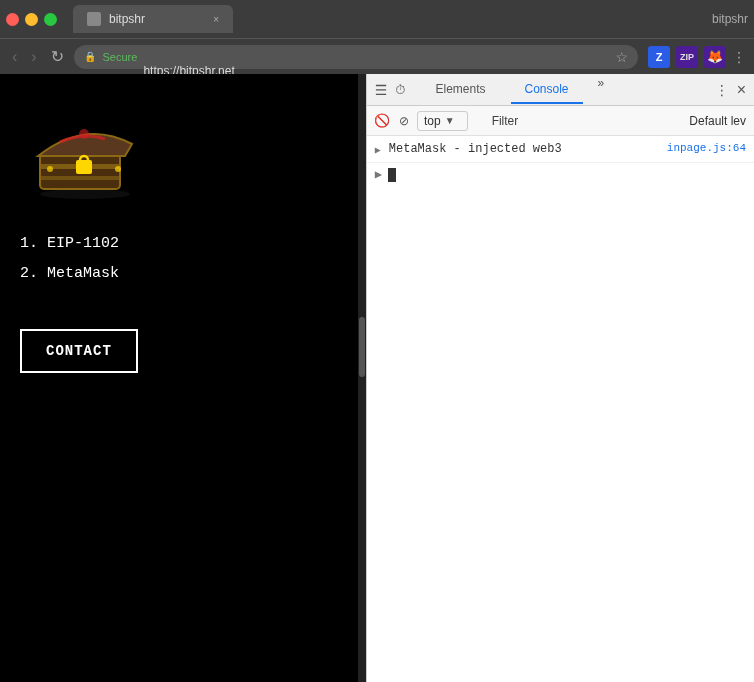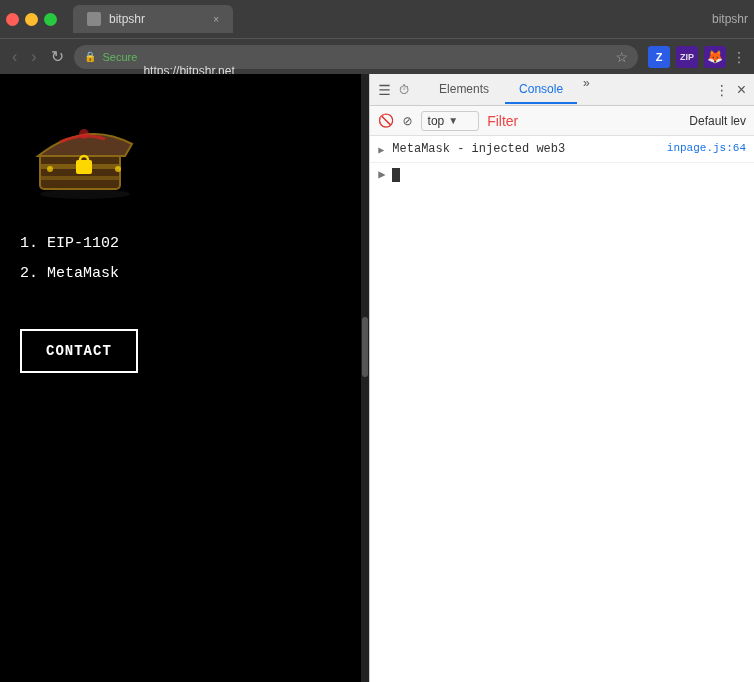--- a/index.html
+++ b/index.html
@@ -153,21 +153,21 @@
     .devtools-top-bar {
       height: 32px;
       background: #f0f0f0;
       border-bottom: 1px solid #ccc;
       display: flex;
       align-items: center;
       padding: 0 8px;
       gap: 8px;
     }
     .devtools-icons { display: flex; gap: 8px; align-items: center; color: #555; font-size: 14px; }
-    .devtools-tabs { display: flex; gap: 2px; margin-left: 8px; }
+    .devtools-tabs { display: flex; gap: 11px; margin-left: 8px; }
     .devtools-tab {
       padding: 6px 14px;
       font-size: 12px;
       color: #555;
       cursor: pointer;
       border-bottom: 2px solid transparent;
     }
     .devtools-tab.active {
       color: #1a73e8;
       border-bottom: 2px solid #1a73e8;
@@ -180,21 +180,21 @@
       border-bottom: 1px solid #e0e0e0;
       display: flex;
       align-items: center;
       padding: 0 8px;
       gap: 8px;
     }
     .top-selector {
       background: #f8f8f8;
       border: 1px solid #ccc;
       border-radius: 3px;
-      padding: 2px 20px 2px 6px;
+      padding: 2px 12px 2px 6px;
       font-size: 12px;
       color: #333;
       position: relative;
       display: flex;
       align-items: center;
       gap: 4px;
       cursor: pointer;
     }
     .top-selector-arrow { font-size: 10px; color: #555; }
     .filter-input {
@@ -346,21 +346,21 @@
         </div>
       </div>
 
       <div class="devtools-console-bar">
         <span style="font-size:13px; color:#555; cursor:pointer;">🚫</span>
         <span style="font-size:12px; color:#555; cursor:pointer;">⊘</span>
         <div class="top-selector">
           <span>top</span>
           <span class="top-selector-arrow">▼</span>
         </div>
-        <span style="font-size:14px; color:#ef4444; margin-left:0;">Filter</span>
+        <span style="font-size:12px; color:#404040; margin-left:16px;">Filter</span>
         <input class="filter-input" type="text" style="flex: 1 1 0%; font-size: 12px; border: none; outline: none; background: transparent;">
         <span style="font-size:12px; color:#333; white-space:nowrap;">Default lev</span>
       </div>
 
       <div class="devtools-content">
         <div class="console-message">
           <span class="console-expand">▶</span>
           <span class="console-msg-text">MetaMask - injected web3</span>
           <span class="console-file">inpage.js:64</span>
         </div>

